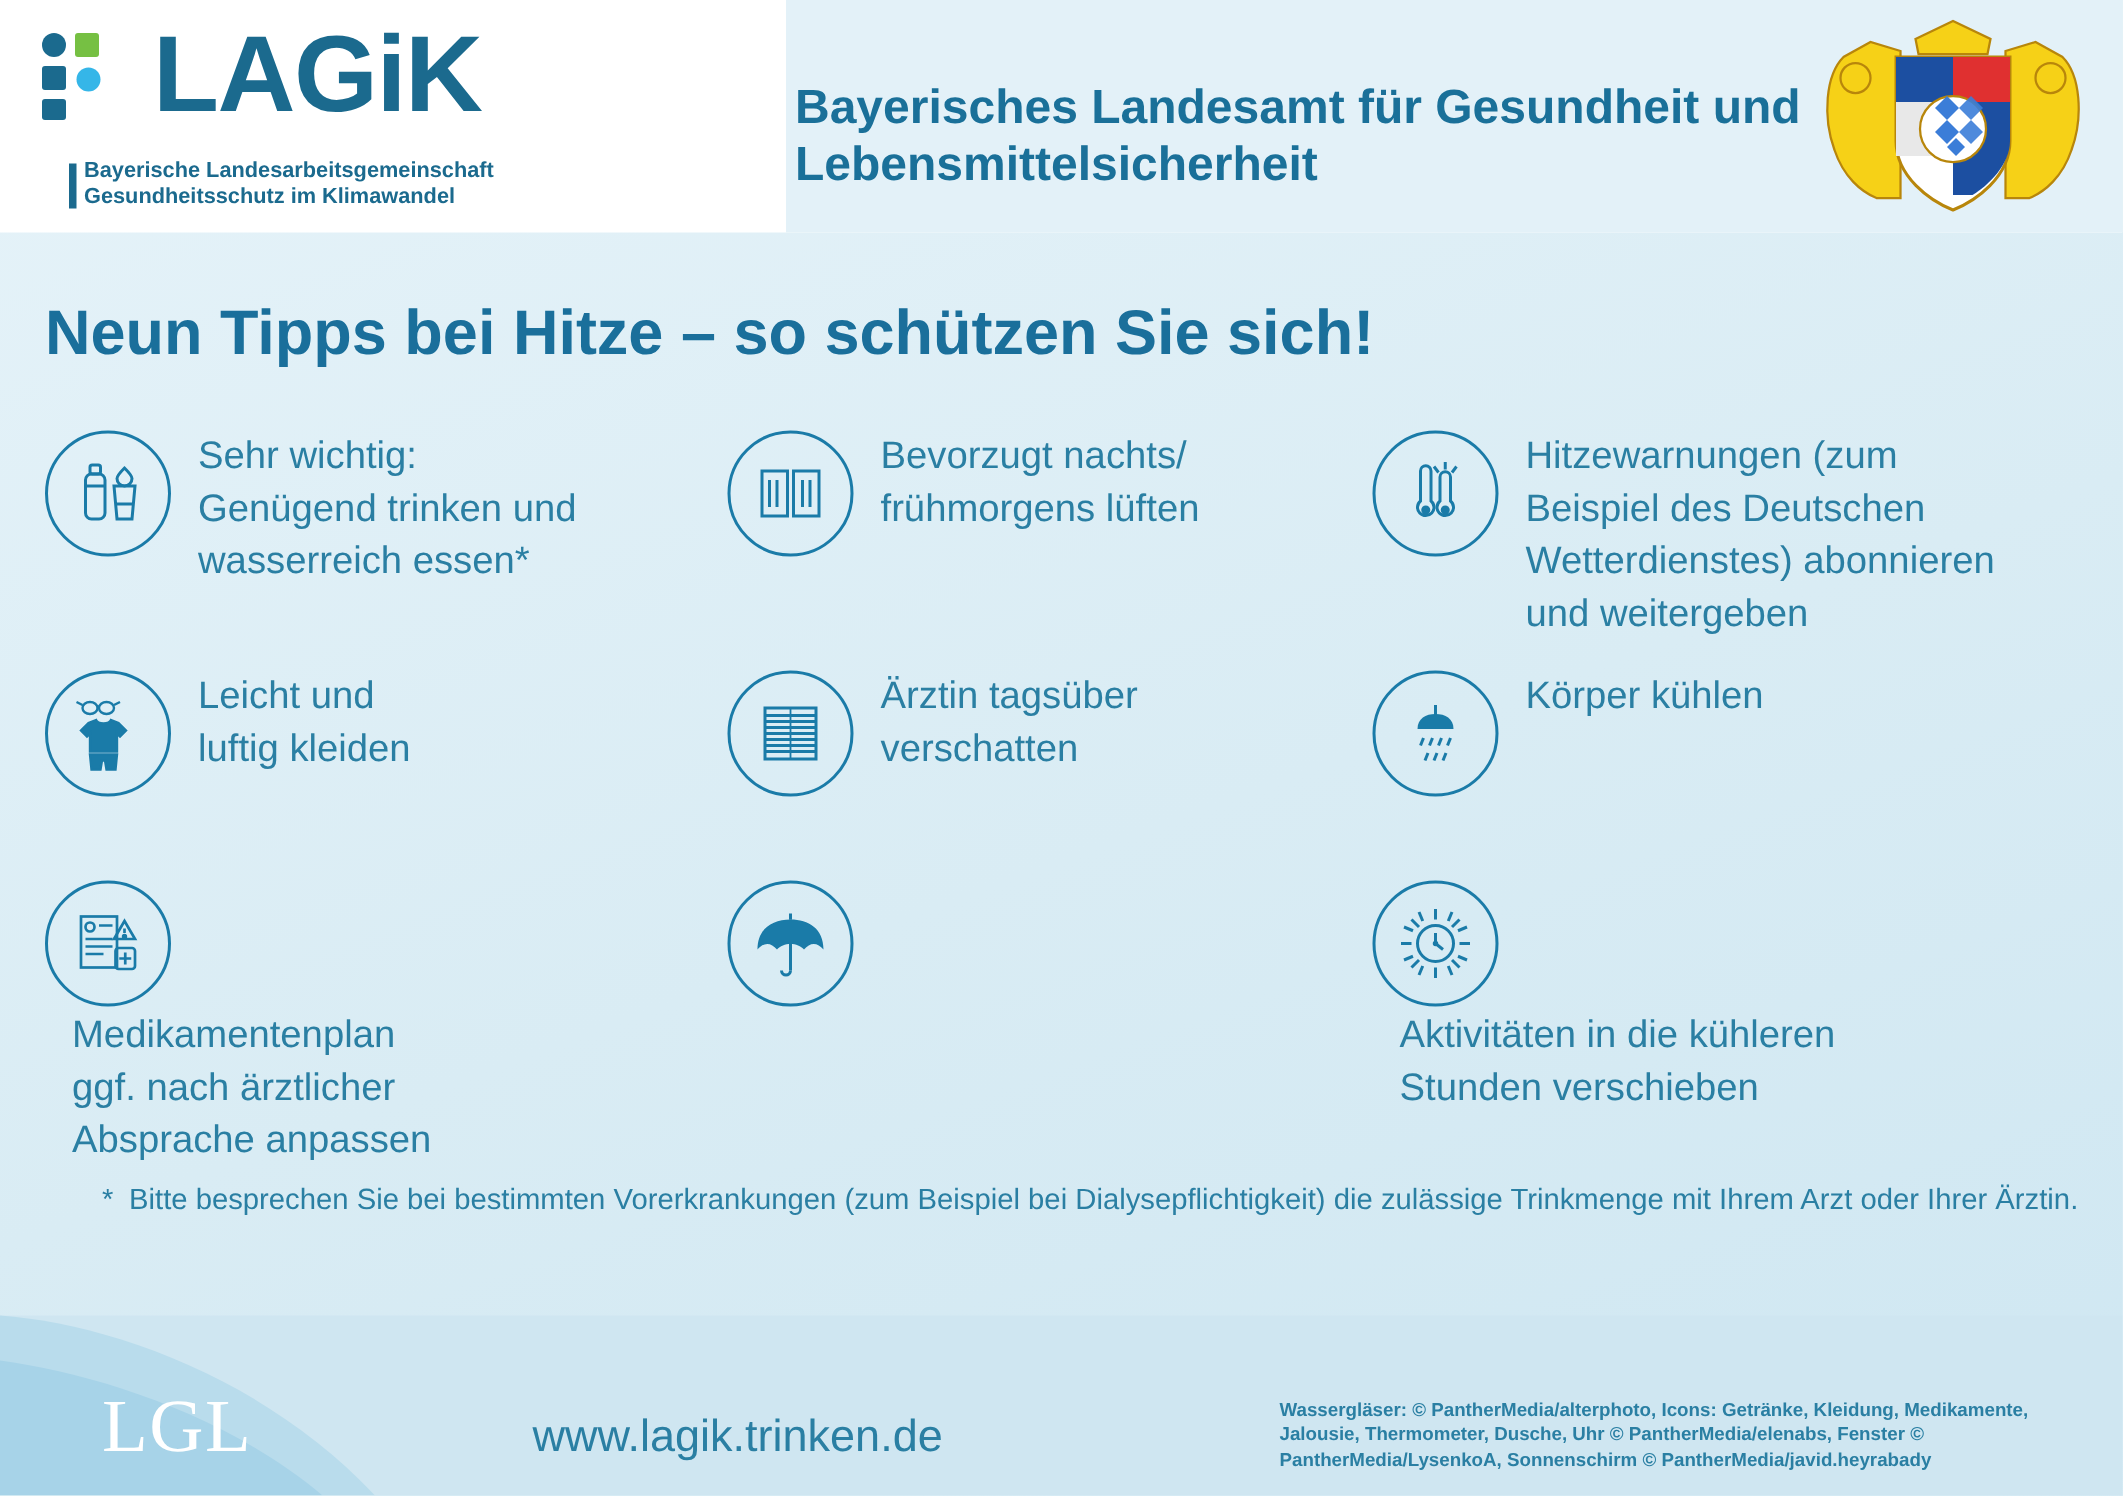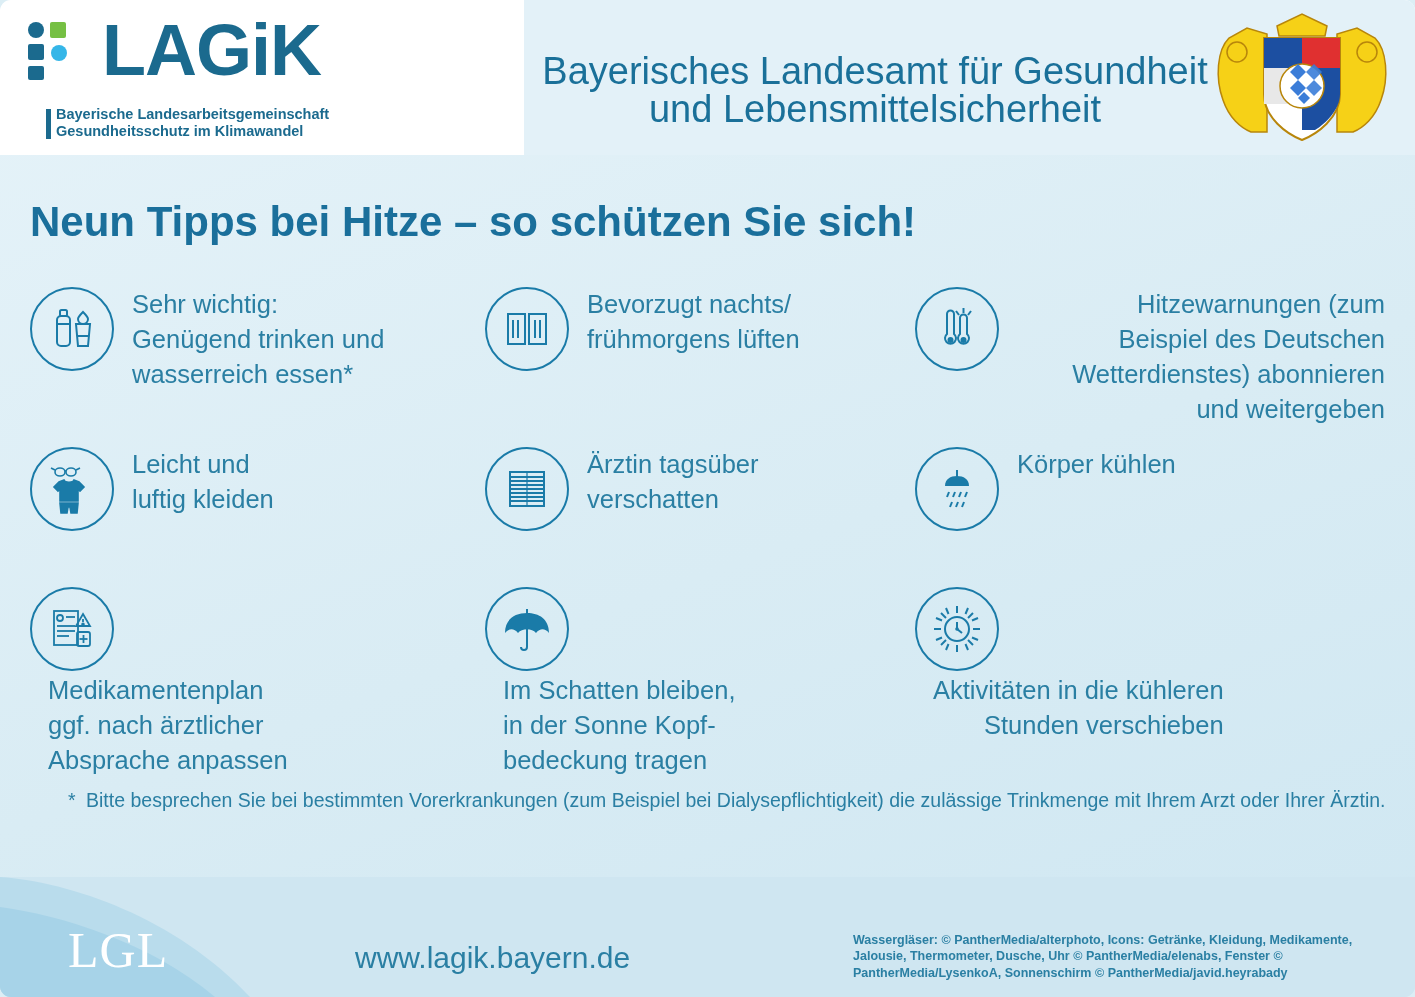--- a/index.html
+++ b/index.html
@@ -9,21 +9,20 @@
     font-family: "Liberation Sans", sans-serif;
     background: #dceef5;
     overflow: hidden;
     position: relative;
   }
   .page {
     position: relative;
     width: 1415px; height: 997px;
     background: linear-gradient(160deg, #e6f3f9 0%, #d9ecf4 55%, #cfe7f2 100%);
     overflow: hidden;
-    border-radius: 11px;
   }
   
   .header {
     position: absolute; top:0; left:0; width:1415px; height:155px;
     background: #ffffff;
   }
   .header-right-band {
     position:absolute; top:0; left:524px; width:891px; height:155px;
     background:#e3f1f8;
   }
@@ -42,22 +41,22 @@
   .logo-sub {
     position:absolute; left:30px; top:92px;
     font-size:14.5px; font-weight:bold; color:#1b6a8e; line-height:17px;
     white-space:pre-line;
   }
   .logo-subbar {
     position:absolute; left:20px; top:95px; width:5px; height:30px; background:#1b6a8e;
   }
   .header-title {
     position:absolute; top:52px; left:530px; width:690px;
-    text-align:center; color:#1a7099;
-    font-size:38px; font-weight:normal; line-height:38px;
+    color:#1a7099;
+    font-size:32px; font-weight:bold; line-height:38px;
   }
   .crest {
     position:absolute; top:8px; right:18px; width:190px; height:140px;
   }
   
   .main-title {
     position:absolute; top:198px; left:30px;
     font-size:42px; font-weight:bold; color:#1a6f9b;
     letter-spacing:0px;
   }
@@ -82,21 +81,21 @@
     margin-left:18px;
     font-size:25.5px; line-height:35px;
     color:#2a7fa3;
     padding-top:2px;
   }
   .r1 .cell { height:160px; }
   .r2 .cell { height:140px; }
   .r3 .cell { height:140px;flex-direction:column; }
   .cell-a { width:455px; }
   .cell-b { width:430px; }
-  .cell-c { width:470px;text-align:right; }
+  .cell-c { width:470px; }
   .r1 .cell-a .tip-text { width:330px; }
   .r1 .cell-b .tip-text { width:300px; }
   .r1 .cell-c .tip-text { width:400px; }
   
   .footnote {
     position:absolute; top:786px; left:68px; width:1320px;
     font-size:19.5px; line-height:28px; color:#2a7fa3;
   }
   .footnote .star { position:absolute; left:0; top:0; }
   .footnote .fn-text { display:block; margin-left:18px; }
@@ -320,23 +319,20 @@
 
       <div class="cell cell-b">
         <div class="icon-wrap">
           <svg width="52" height="52" viewBox="0 0 52 52" xmlns="http://www.w3.org/2000/svg" fill="#1a7ba8" stroke="#1a7ba8" stroke-width="2">
             <path d="M4 30 C4 16 14 10 26 10 C38 10 48 16 48 30 C44 25 39 25 35 30 C31 25 21 25 17 30 C13 25 8 25 4 30 Z" stroke="none"></path>
             <line x1="26" y1="10" x2="26" y2="44" fill="none"></line>
             <path d="M26 44 c0 4 -6 4 -6 0" fill="none"></path>
             <line x1="26" y1="6" x2="26" y2="10" fill="none"></line>
           </svg>
         </div>
-        <div class="tip-text" style="white-space:pre-line;">Im Schatten bleiben,
-in der Sonne Kopf-
-bedeckung tragen</div>
       </div>
 
       <div class="cell cell-c">
         <div class="icon-wrap">
           <svg width="52" height="52" viewBox="0 0 52 52" xmlns="http://www.w3.org/2000/svg" stroke="#1a7ba8" stroke-width="2" fill="none">
             <circle cx="26" cy="26" r="12"></circle>
             <circle cx="26" cy="26" r="1.8" fill="#1a7ba8" stroke="none"></circle>
             <line x1="26" y1="26" x2="26" y2="19"></line>
             <line x1="26" y1="26" x2="31" y2="30"></line>
             <g stroke-width="2">
@@ -371,17 +367,17 @@
   </div>
 
   <div class="footer">
     <div class="footer-swoosh">
       <svg width="480" height="160" viewBox="0 0 480 160" xmlns="http://www.w3.org/2000/svg">
         <path d="M0 160 L0 40 C70 45 175 80 250 160 Z" fill="#b9dcec"></path>
         <path d="M0 160 L0 70 C60 78 150 105 215 160 Z" fill="#a7d3e8"></path>
       </svg>
     </div>
     <div class="lgl">LGL</div>
-    <div class="url">www.lagik.bayern.de</div>
+    <div class="url">www.lagik.trinken.de</div>
     <div class="credits">Wassergläser: © PantherMedia/alterphoto, Icons: Getränke, Kleidung, Medikamente, Jalousie, Thermometer, Dusche, Uhr © PantherMedia/elenabs, Fenster © PantherMedia/LysenkoA, Sonnenschirm © PantherMedia/javid.heyrabady</div>
   </div>
 
 </div>
 
 </body></html>

